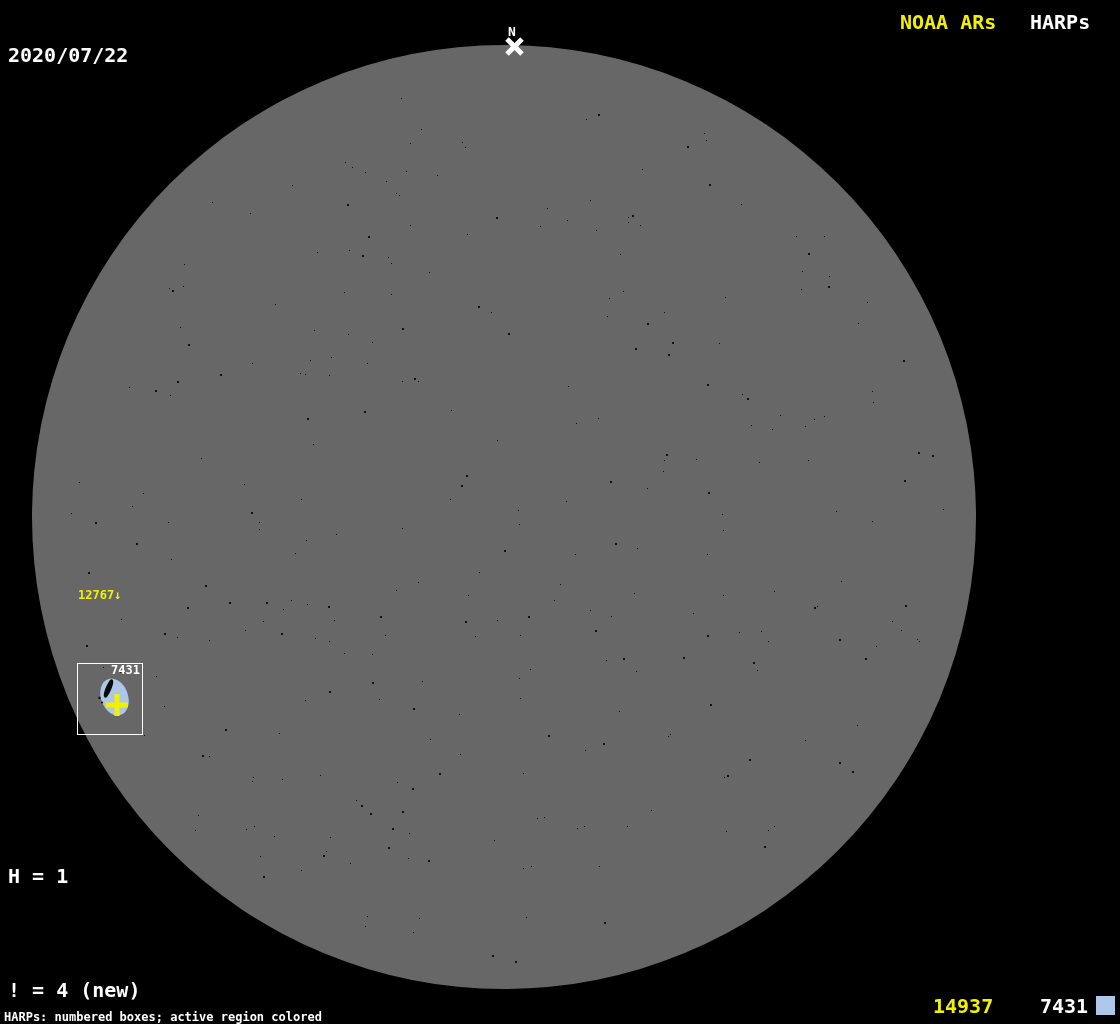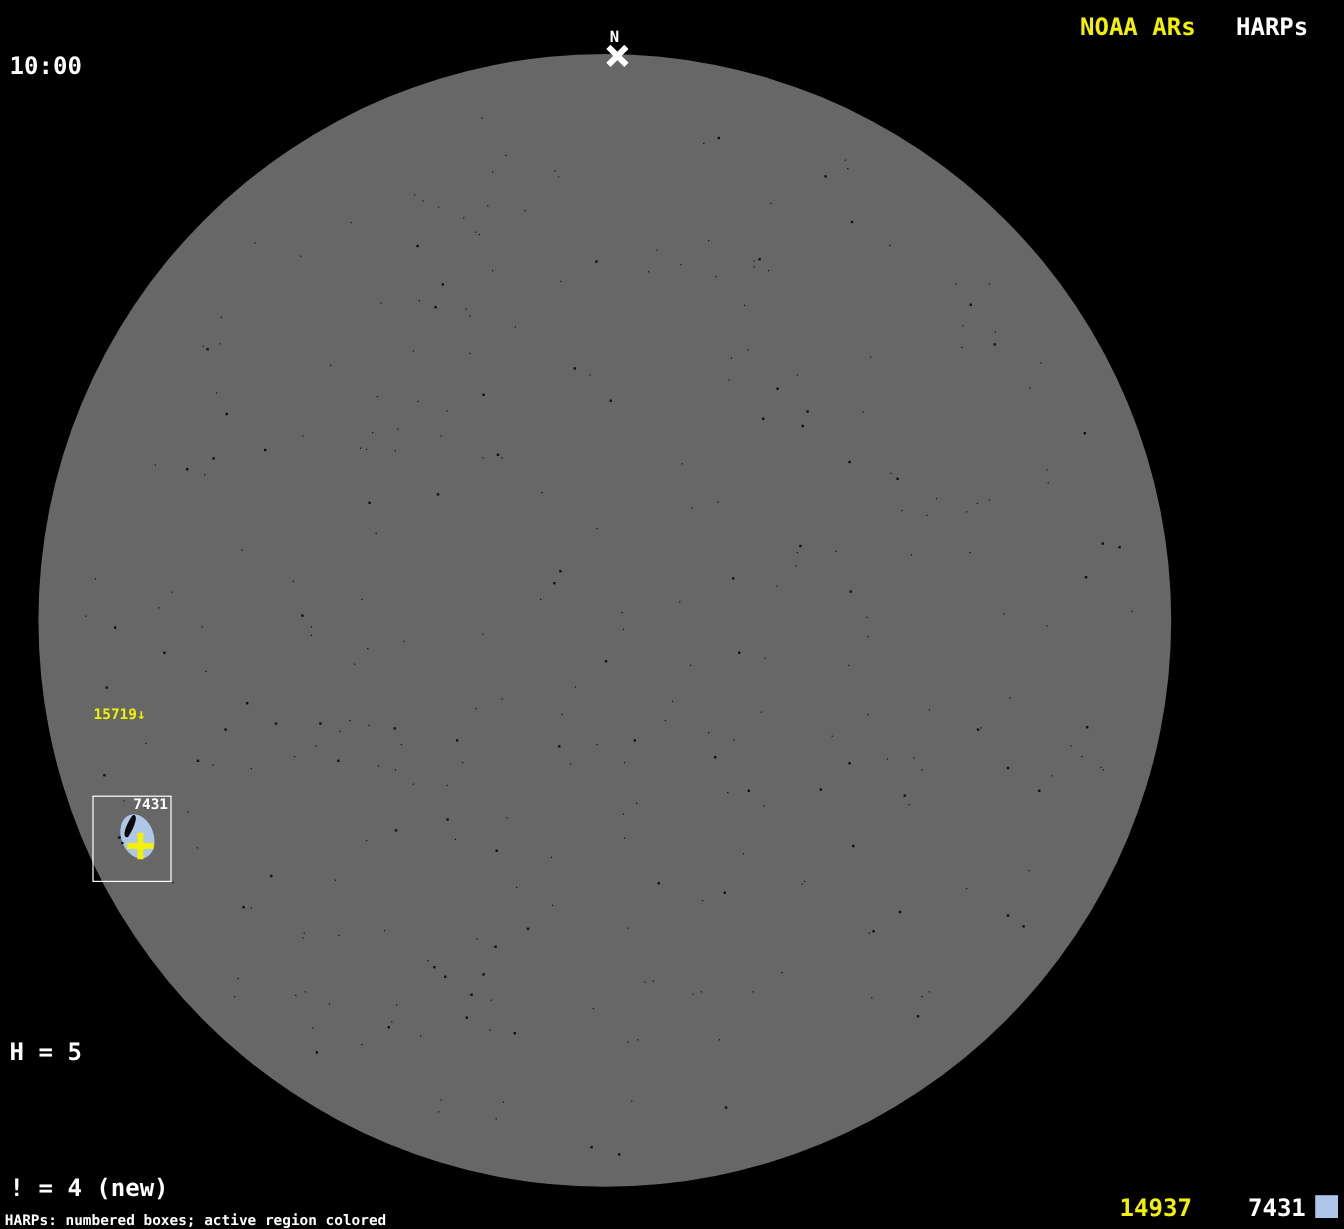--- a/index.html
+++ b/index.html
@@ -374,44 +374,44 @@
       <div class="speckle" style="left:79px;top:482px;width:1px;height:1px"></div>
       <div class="speckle" style="left:774px;top:591px;width:1px;height:1px"></div>
       <div class="speckle" style="left:857px;top:725px;width:1px;height:1px"></div>
     </div>
 
   <div class="north-label">N</div>
   <svg class="north-cross" width="21" height="21" viewBox="0 0 21 21">
     <path d="M3 3 L18 18 M18 3 L3 18" stroke="#ffffff" stroke-width="5" fill="none"></path>
   </svg>
 
-  <div class="noaa-ar-label">15719↓</div>
+  <div class="noaa-ar-label">12767↓</div>
 
   <div class="harp-box">
     <div class="ar-ellipse"></div>
     <svg class="sunspot-svg" width="30" height="32" viewBox="0 0 30 32">
       <path d="M14 3 C16 1 18 3 17 7 C16 11 14 16 11 20 C9 22 7 20 8 16 C9 11 12 6 14 3 Z" fill="#0a0a0a"></path>
       <circle cx="3.5" cy="21" r="1.2" fill="#0a0a0a"></circle>
       <circle cx="6" cy="25.5" r="1.1" fill="#0a0a0a"></circle>
     </svg>
     <svg class="ar-cross" width="24" height="24" viewBox="0 0 24 24">
       <path d="M12 1 L12 23 M1 12 L23 12" stroke="#f2f200" stroke-width="5" fill="none"></path>
     </svg>
     <div class="harp-box-label">7431</div>
   </div>
 </div>
 
 <div class="title-block">
-  <div>10:00</div>
+  <div>2020/07/22</div>
 </div>
 <div class="hdr-right noaa-legend">NOAA ARs</div>
 <div class="hdr-right harps-legend">HARPs</div>
 
 <div class="stats">
-  <div>H = 5</div>
+  <div>H = 1</div>
   <div class="gap"></div>
   <div>! = 4 (new)</div>
   
   
   
   
   
 </div>
 
 <div class="footer-notes">

